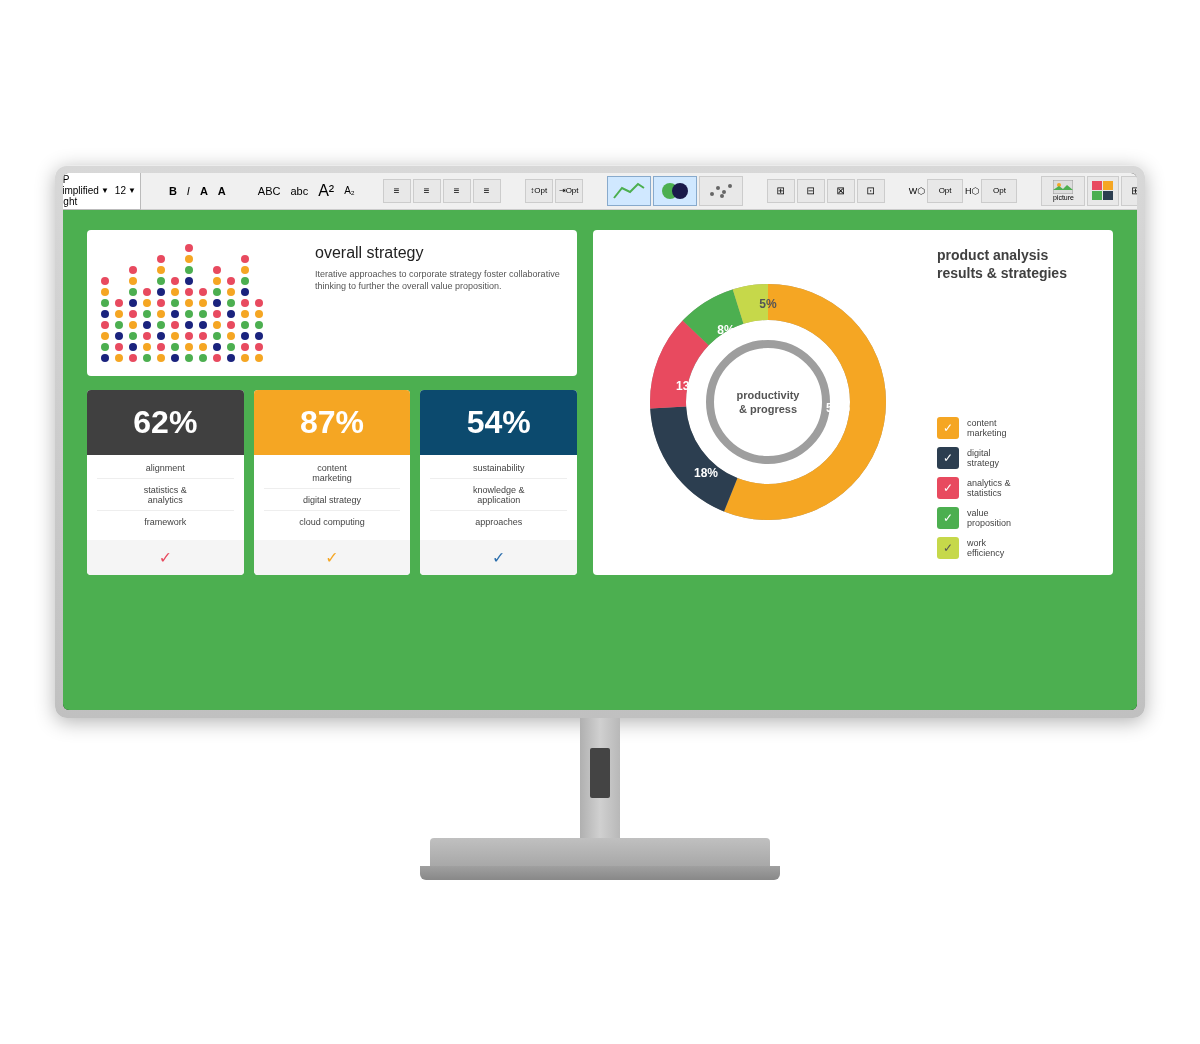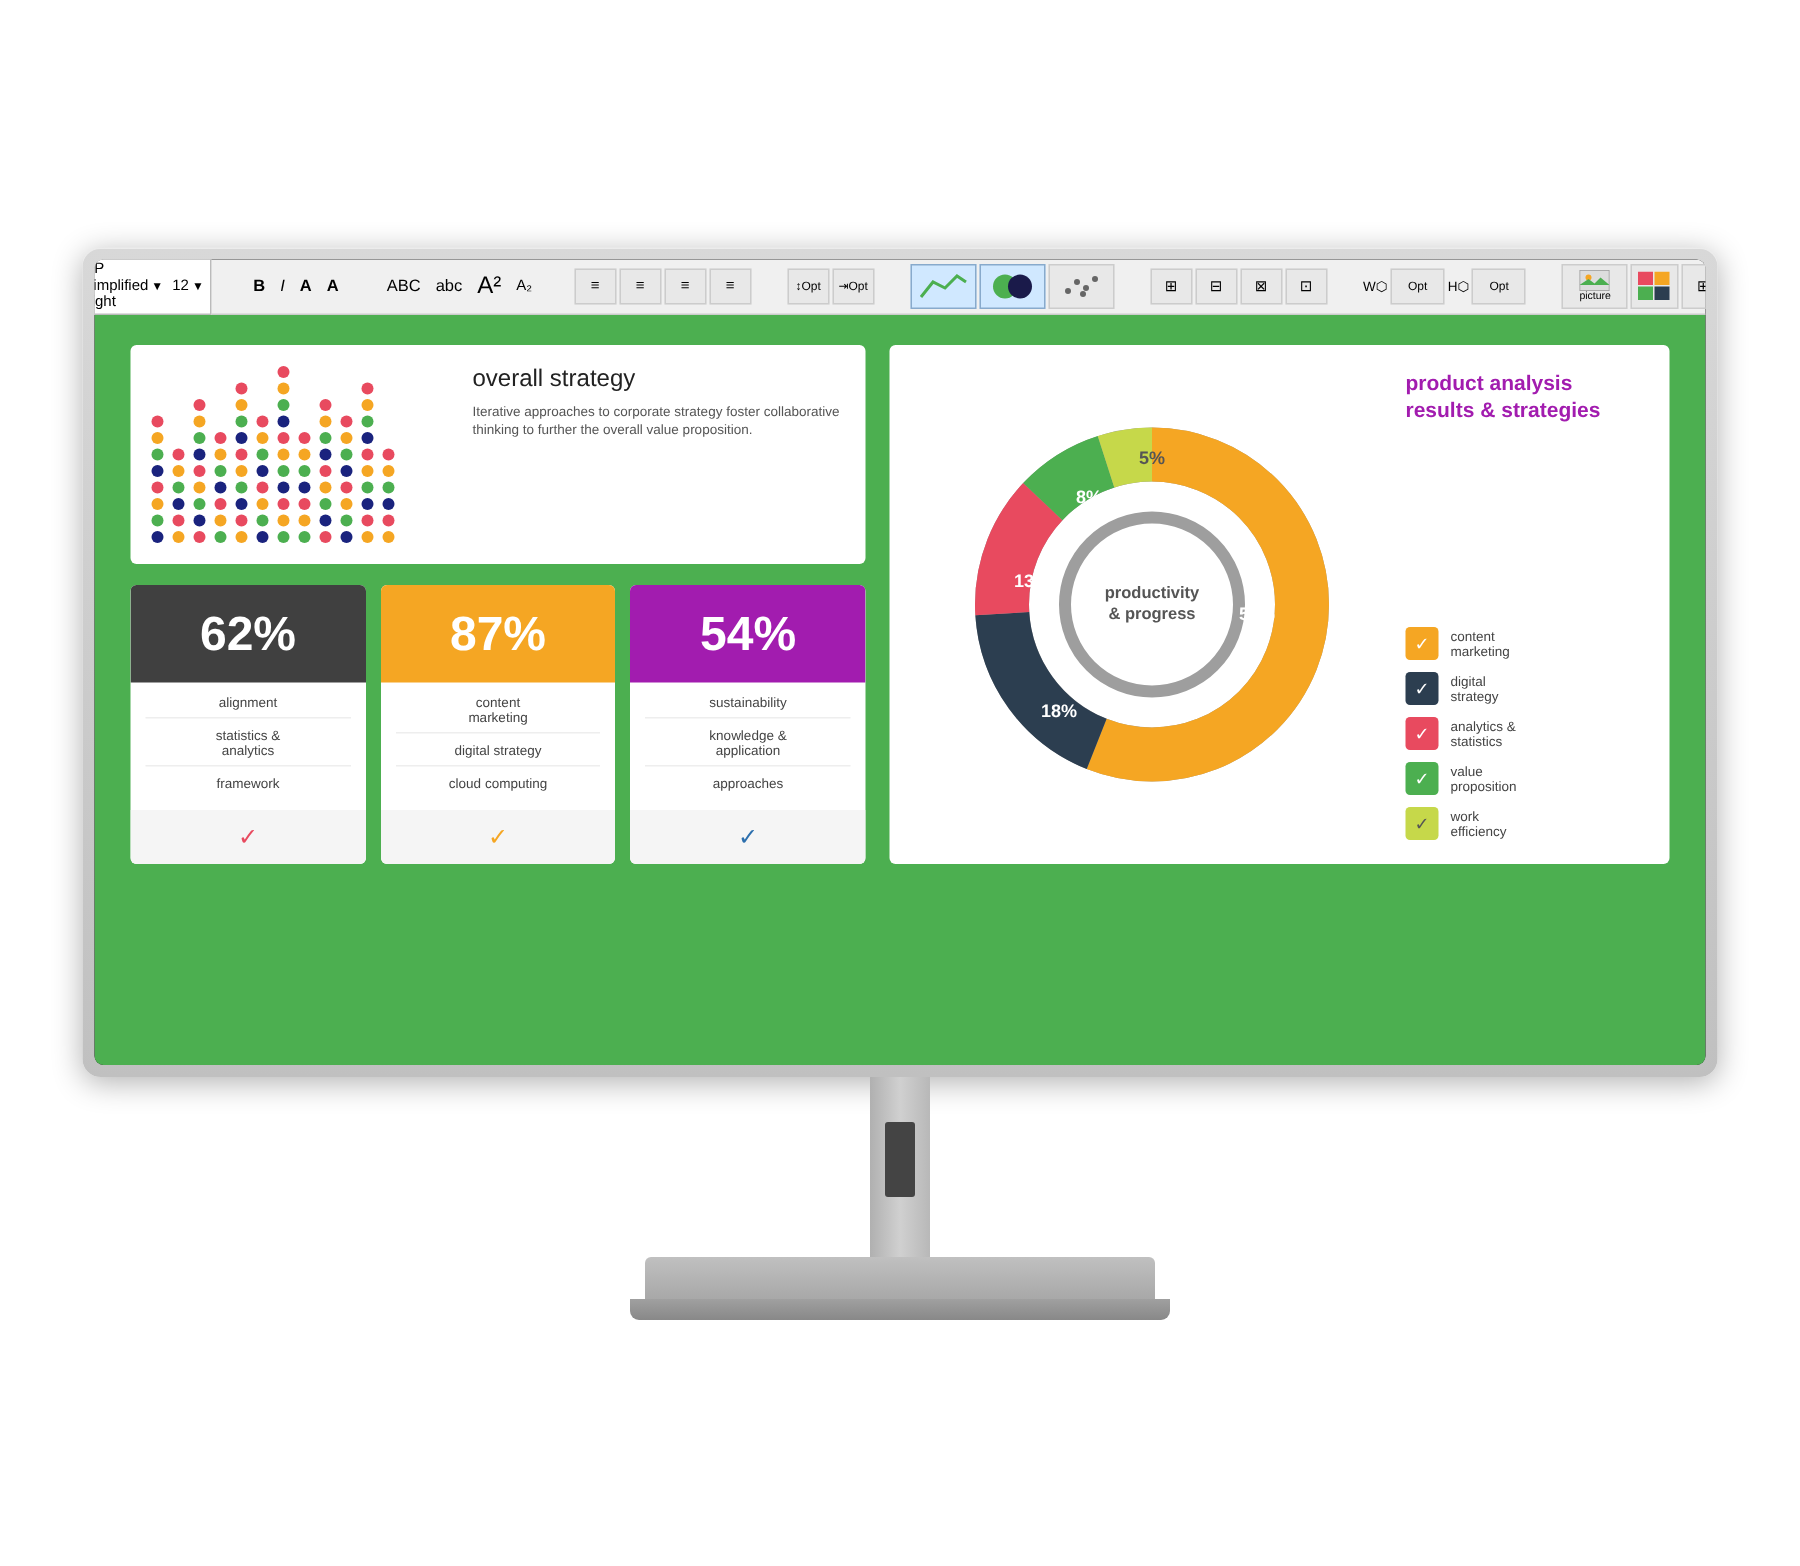--- a/index.html
+++ b/index.html
@@ -163,21 +163,21 @@
       flex-direction: column;
     }
 
     .stat-card-header {
       padding: 14px 10px;
       text-align: center;
     }
 
     .stat-card-header.red { background: #404040; }
     .stat-card-header.orange { background: #f5a623; }
-    .stat-card-header.dark { background: #a21caf; }
+    .stat-card-header.dark { background: #0c4a6e; }
 
     .stat-percent {
       font-size: 32px;
       font-weight: bold;
       color: #fff;
     }
 
     .stat-items {
       padding: 8px 10px;
       flex: 1;
@@ -245,21 +245,21 @@
     .legend-section {
       width: 160px;
       display: flex;
       flex-direction: column;
       justify-content: space-between;
     }
 
     .legend-title {
       font-size: 14px;
       font-weight: bold;
-      color: #a21caf;
+      color: #404040;
       margin-bottom: 0;
       line-height: 1.3;
     }
 
     .legend-items {
       display: flex;
       flex-direction: column;
       gap: 8px;
     }
 

